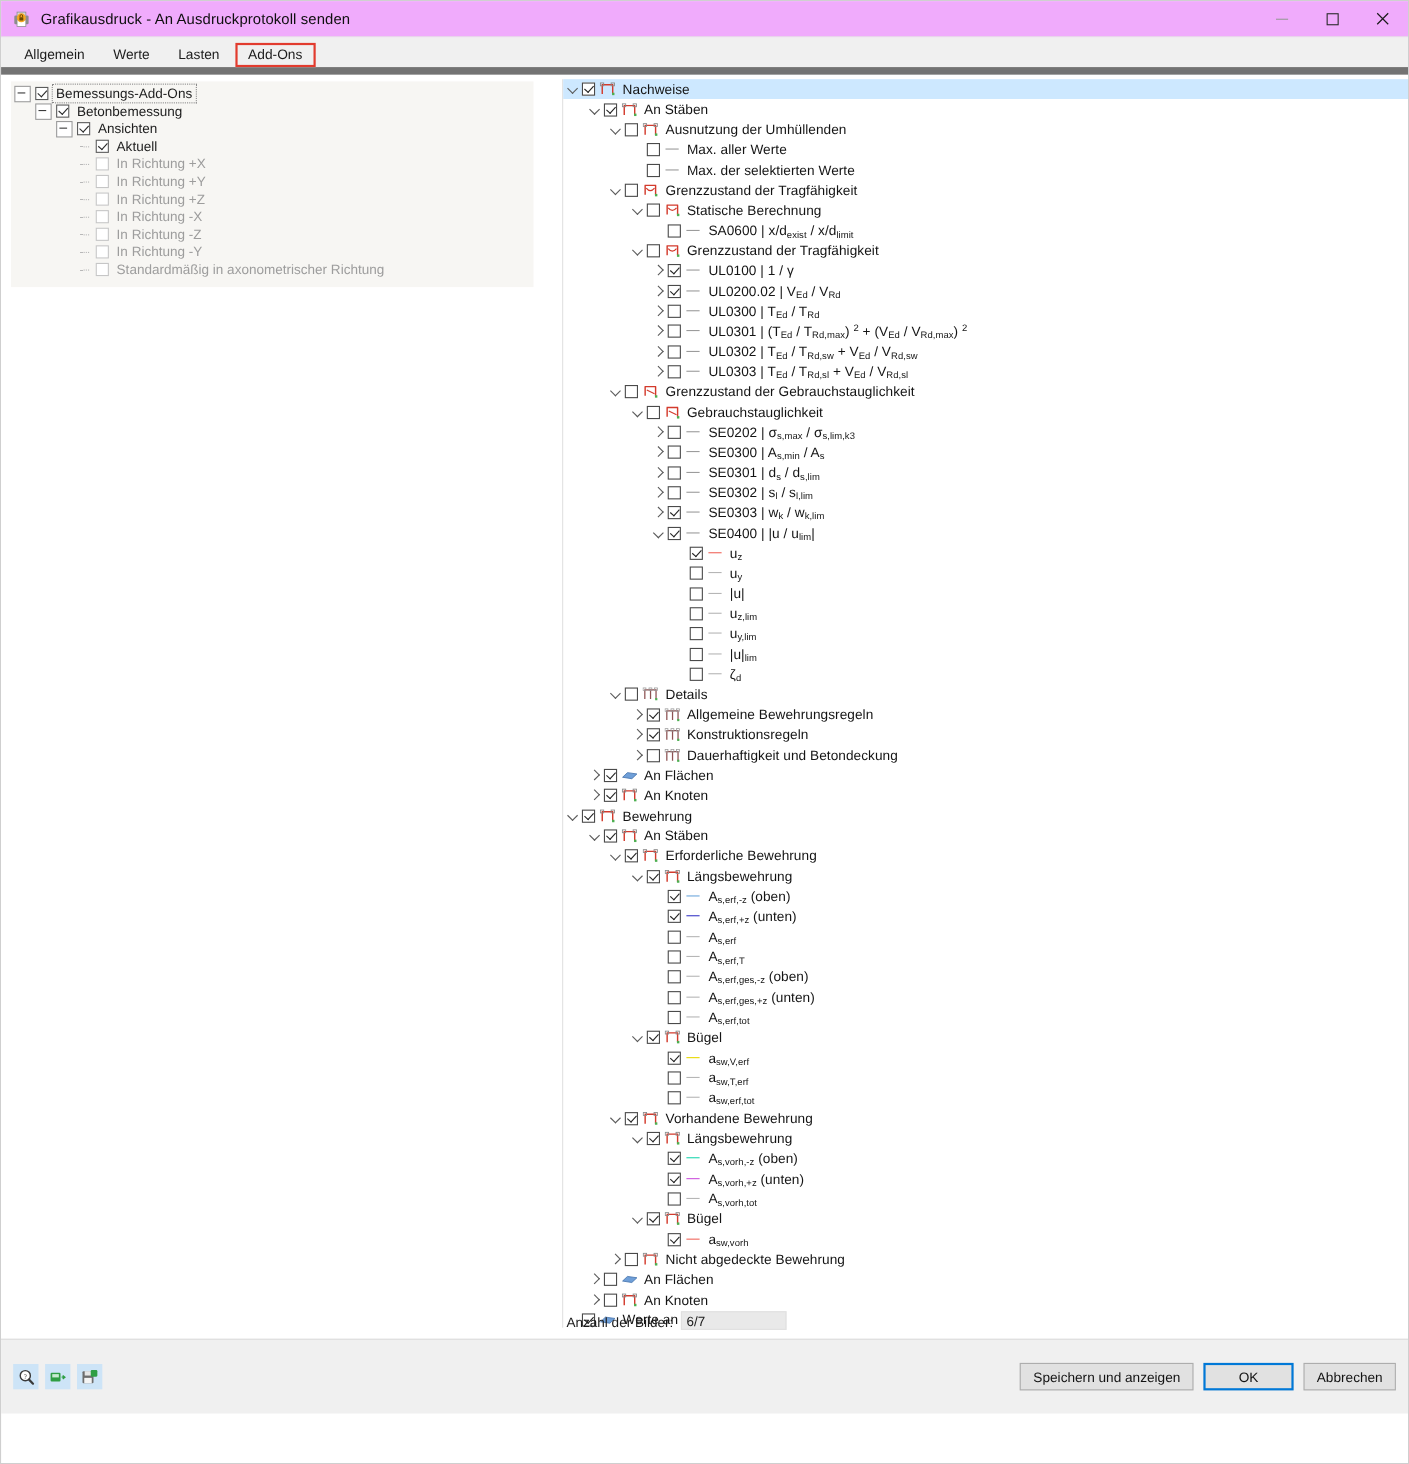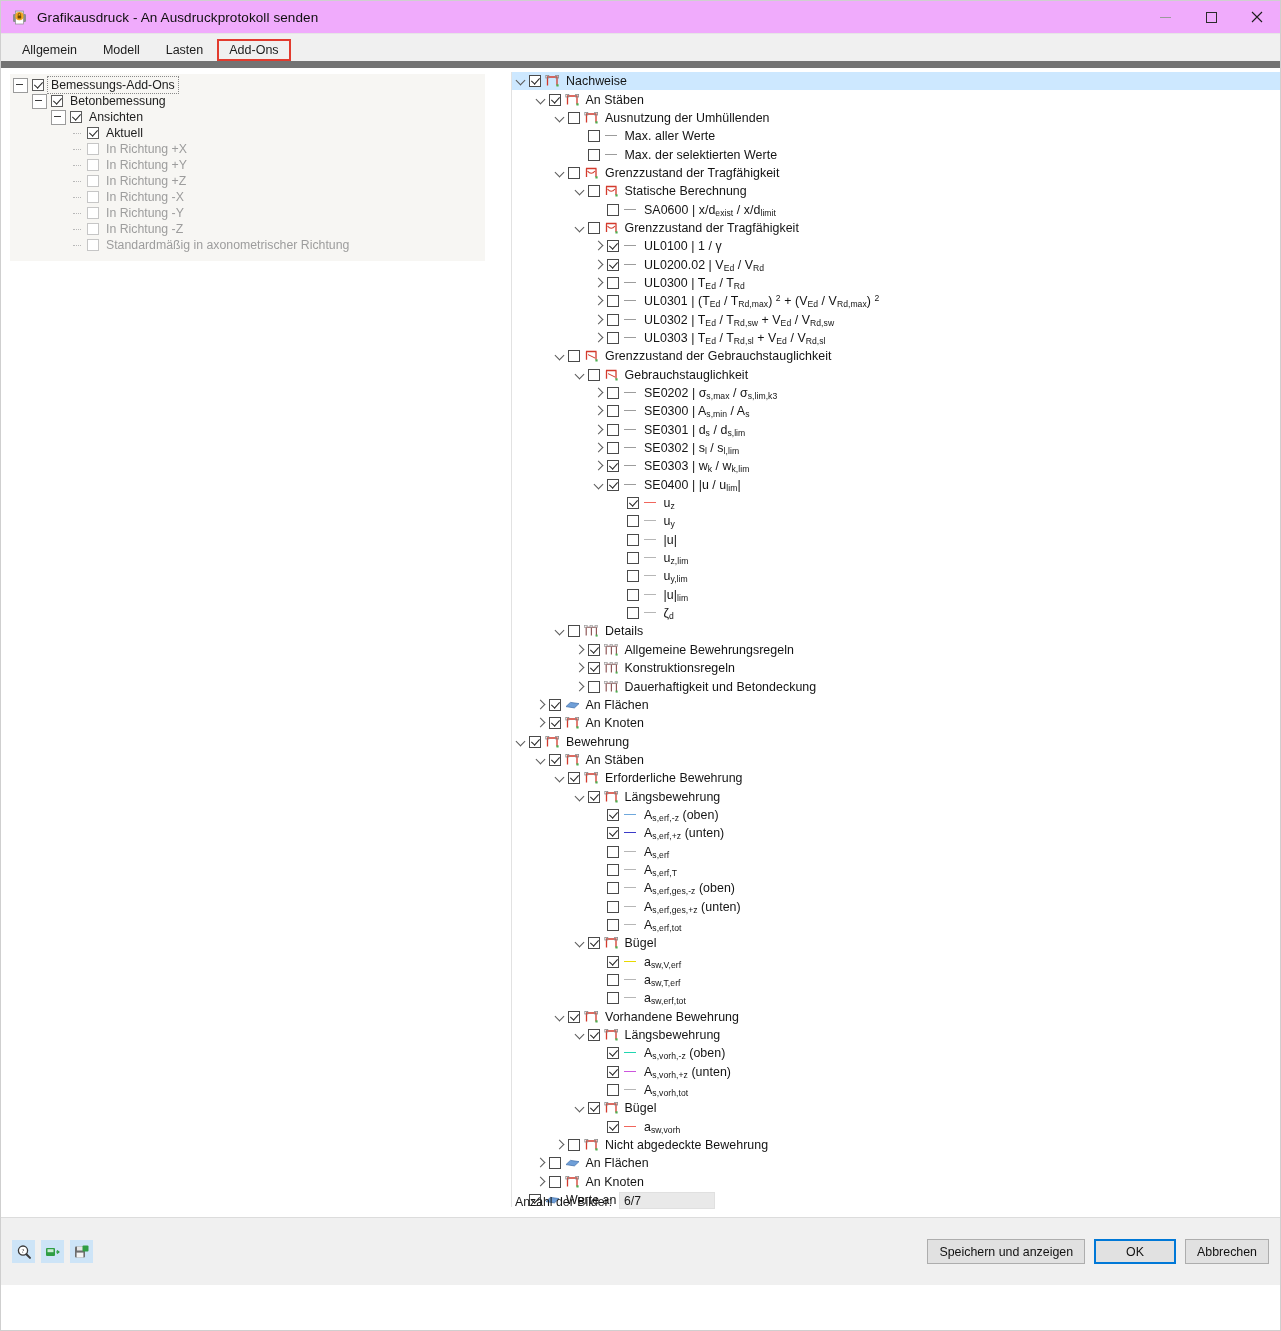--- a/index.html
+++ b/index.html
@@ -109,21 +109,21 @@
       <div class="win-btn close">
         <svg width="12" height="12" viewBox="0 0 12 12">
             <path d="M1 1 L11 11 M11 1 L1 11" stroke="#1c1c1c" stroke-width="1.1"></path>
           </svg>
       </div>
     </div>
   </div>
 
   <div class="tabstrip" id="tabstrip">
       <div class="tab">Allgemein</div>
-      <div class="tab">Modell</div>
+      <div class="tab">Werte</div>
       <div class="tab">Lasten</div>
       <div class="tab active">Add-Ons</div>
     </div>
 
   <div class="content">
 
     <div class="left-pane">
       <div class="left-tree" id="left-tree">
           <div class="ltrow focus">
             <span class="spacer" style="width: 3px;"></span>
@@ -170,27 +170,27 @@
           <div class="ltrow dim">
             <span class="spacer" style="width: 60px;"></span>
             <span class="dash"></span>
             <span class="cb dimbox"></span>
             <span class="lbl">In Richtung -X</span>
           </div>
           <div class="ltrow dim">
             <span class="spacer" style="width: 60px;"></span>
             <span class="dash"></span>
             <span class="cb dimbox"></span>
-            <span class="lbl">In Richtung -Y</span>
+            <span class="lbl">In Richtung -Z</span>
           </div>
           <div class="ltrow dim">
             <span class="spacer" style="width: 60px;"></span>
             <span class="dash"></span>
             <span class="cb dimbox"></span>
-            <span class="lbl">In Richtung -Z</span>
+            <span class="lbl">In Richtung -Y</span>
           </div>
           <div class="ltrow dim">
             <span class="spacer" style="width: 60px;"></span>
             <span class="dash"></span>
             <span class="cb dimbox"></span>
             <span class="lbl">Standardmäßig in axonometrischer Richtung</span>
           </div>
         </div>
     </div>
 

